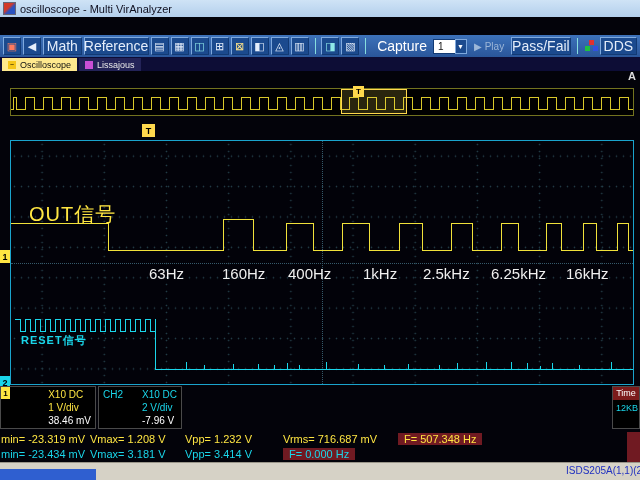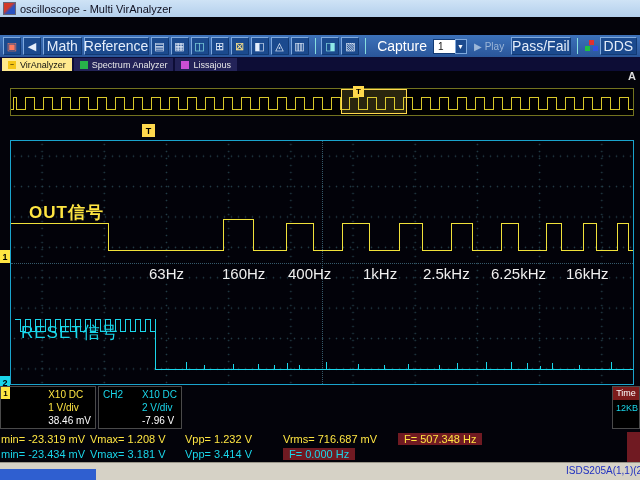--- a/index.html
+++ b/index.html
@@ -64,22 +64,22 @@
   .trigflag{position:absolute;left:142px;top:124px;width:13px;height:13px;background:#ffd94d;color:#000;font-weight:bold;font-size:9px;
             display:flex;align-items:center;justify-content:center}
 
   
   .plot{position:absolute;left:10px;top:140px;width:624px;height:245px;background:#020209;border:1px solid #1aa3cc;box-sizing:border-box;
         background-image:radial-gradient(circle,#223d48 .7px,transparent 1.1px),radial-gradient(circle,#223d48 .7px,transparent 1.1px);
         background-size:62.2px 7px,7px 30.4px}
   .vcenter{position:absolute;left:50%;top:0;bottom:0;width:0;border-left:1px dotted #35596a}
   .hcenter{position:absolute;top:50%;left:0;right:0;height:0;border-top:1px dotted #35596a}
   .plot svg{position:absolute;left:0;top:0}
-  .out-label{position:absolute;left:18px;top:60px;color:#ffe642;font-size:17px;font-weight:bold;letter-spacing:1px}
-  .reset-label{position:absolute;left:10px;top:180px;color:#1ad6ea;font-size:17px;font-weight:normal;letter-spacing:1px}
+  .out-label{position:absolute;left:18px;top:60px;color:#ffe642;font-size:20px;font-weight:normal;letter-spacing:1px}
+  .reset-label{position:absolute;left:10px;top:192px;color:#1ad6ea;font-size:11px;font-weight:bold;letter-spacing:1px}
   .freq{position:absolute;top:124px;color:#f0f0f0;font-size:15px}
 
   .chflag{position:absolute;width:10px;height:13px;color:#000;font-size:9px;font-weight:bold;display:flex;align-items:center;justify-content:center}
   .chflag.c1{left:0;top:250px;background:#ffe642}
   .chflag.c2{left:0;top:376px;background:#1ad6ea}
 
   
   .chbox{position:absolute;top:386px;height:43px;background:#000;border:1px solid #4a4a4a;box-sizing:border-box;font-size:10px;line-height:13px}
   .chbox .vals{position:absolute;right:4px;top:1px;text-align:left}
   .chbox1{left:0;width:96px;color:#ffe642}
@@ -173,25 +173,21 @@
         <i class="r"></i>
         <i class="g"></i>
         <i class="b"></i>
       </div>
     <div class="tbtn text">DDS</div>
   </div>
 
   <div class="tabbar">
     <div class="tab active">
       <span class="tabicon wave">~</span>
-      <span>VirAnalyzer</span>
-    </div>
-    <div class="tab inactive">
-      <span class="tabicon spec"></span>
-      <span>Spectrum Analyzer</span>
+      <span>Oscilloscope</span>
     </div>
     <div class="tab inactive">
       <span class="tabicon liss"></span>
       <span>Lissajous</span>
     </div>
   </div>
 
   <div class="trig-status">A</div>
 
   <div class="ovstrip">

